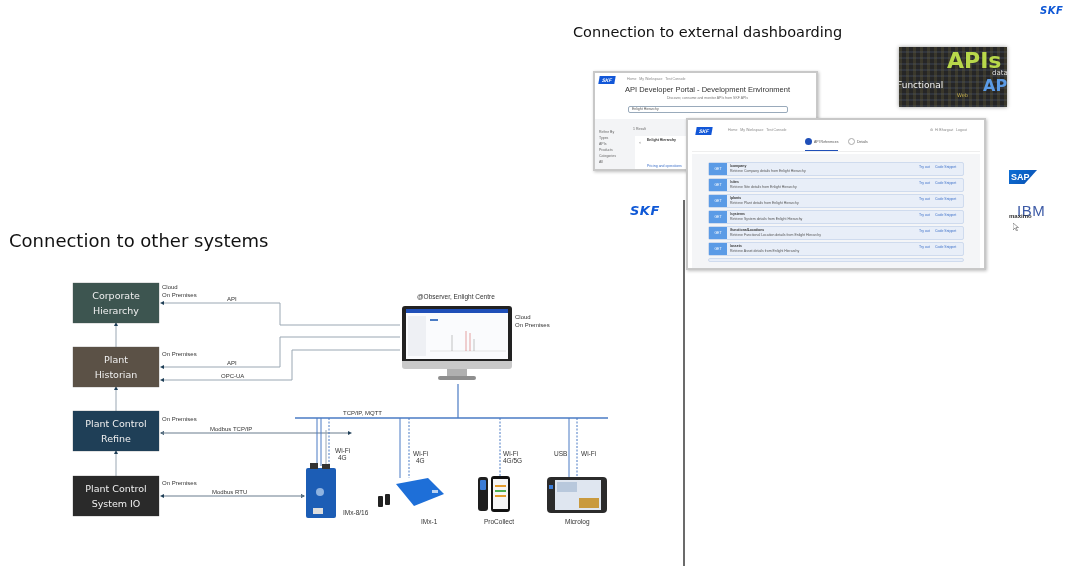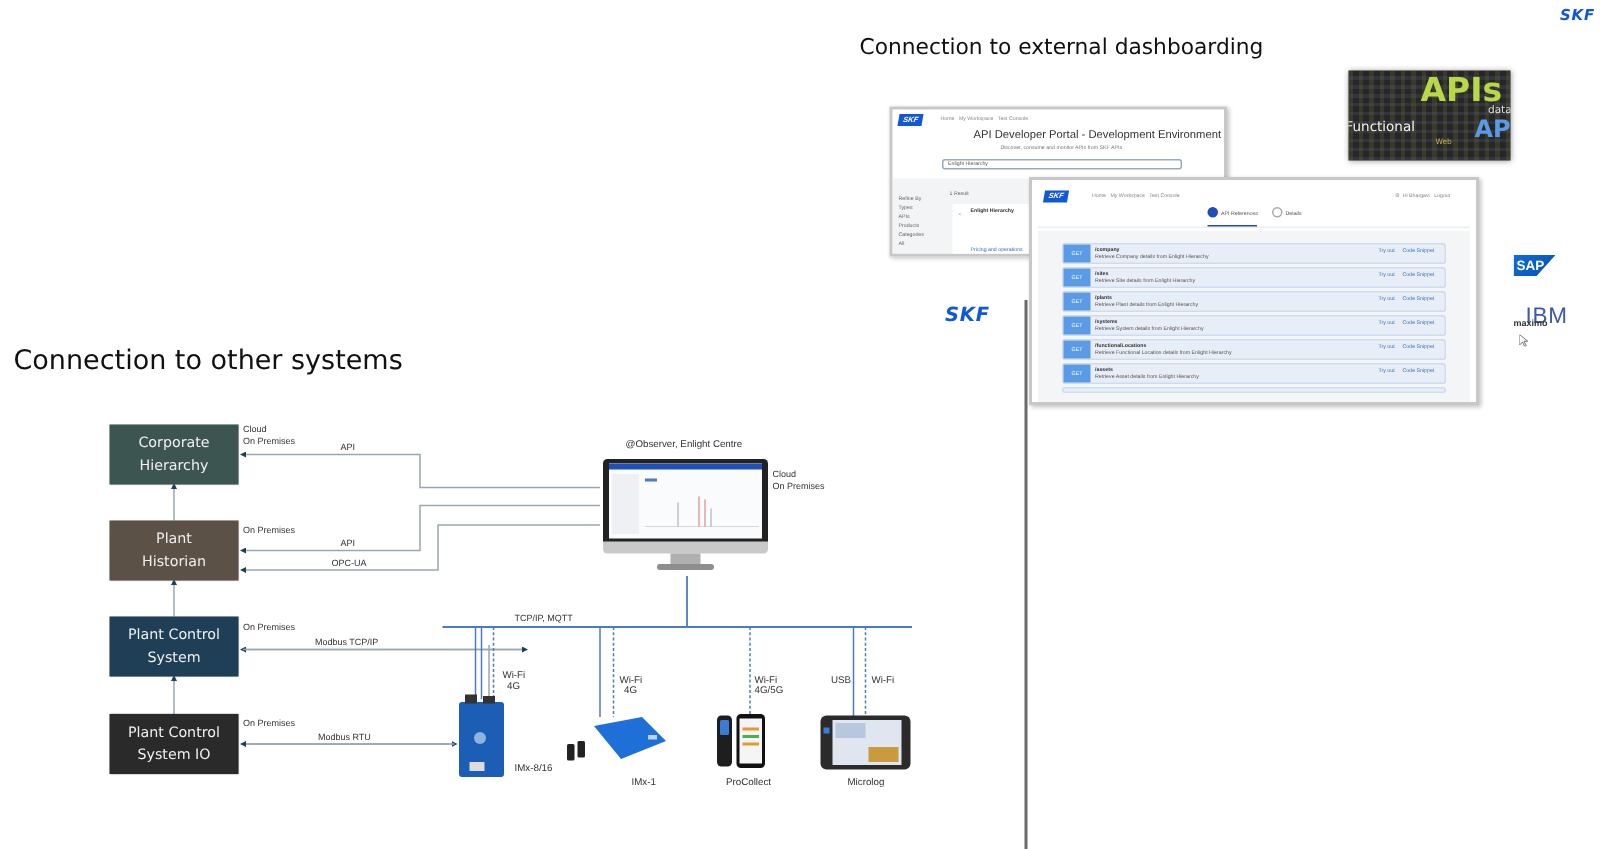--- a/index.html
+++ b/index.html
@@ -39,21 +39,21 @@
 
   
   .device-lbl { position: absolute; font-size: 6.5px; color: #333; white-space: nowrap; }
 
   
   .portal { position: absolute; background: #fff; border: 2px solid #c8c8c8; box-shadow: 1px 1px 3px rgba(0,0,0,0.25); overflow: hidden; }
   #portal-back { left: 593px; top: 71px; width: 225px; height: 100px; }
   #portal-front { left: 686px; top: 118px; width: 300px; height: 152px; }
   .mini-skf { position: absolute; background: #1257d8; color: #fff; font-weight: bold; font-style: italic; font-size: 5px; padding: 1px 3px; transform: skewX(-10deg); }
   .mini-nav { position: absolute; font-size: 3.5px; color: #888; white-space: nowrap; }
-  .portal-title { position: absolute; left: 0; width: 225px; top: 12px; text-align: center; font-size: 7.5px; color: #333; margin-left: 24px; }
+  .portal-title { position: absolute; left: 0; width: 225px; top: 12px; text-align: center; font-size: 7.5px; color: #333; }
   .portal-sub { position: absolute; left: 0; width: 225px; top: 23px; text-align: center; font-size: 3.5px; color: #777; }
   .portal-search { position: absolute; left: 33px; top: 33px; width: 160px; height: 7px; border: 1px solid #9ab; border-radius: 2px; font-size: 3.5px; color: #555; padding-left: 3px; line-height: 5px; }
   .refine { position: absolute; font-size: 3.5px; color: #666; white-space: nowrap; line-height: 6px; }
 
   .tab-strip { position: absolute; left: 4px; top: 14px; width: 288px; height: 18px; border-bottom: 1px solid #eee; }
   .tab { position: absolute; font-size: 3.5px; color: #555; display: flex; align-items: center; gap: 2px; }
   .tab-dot { width: 7px; height: 7px; border-radius: 50%; }
   .api-list { position: absolute; left: 4px; top: 34px; width: 288px; height: 116px; background: #f4f5f7; }
   .api-row { position: absolute; left: 16px; width: 256px; height: 14px; background: #e8eef8; border: 1px solid #cfdbee; border-radius: 2px; }
   .api-get { position: absolute; left: 0; top: 0; width: 18px; height: 12px; background: #5b9be6; color: #fff; font-size: 3.5px; text-align: center; line-height: 12px; }
@@ -127,21 +127,21 @@
 <div id="box-corp" class="sys-box">
   <span>Corporate</span>
   <span>Hierarchy</span>
 </div>
 <div id="box-hist" class="sys-box">
   <span>Plant</span>
   <span>Historian</span>
 </div>
 <div id="box-pcs" class="sys-box">
   <span>Plant Control</span>
-  <span>System</span>
+  <span>Refine</span>
 </div>
 <div id="box-pcsio" class="sys-box">
   <span>Plant Control</span>
   <span>System IO</span>
 </div>
 
 <div class="small-lbl" style="left:162px; top:283px;">
   <div>Cloud</div>
   <div>On Premises</div>
 </div>

